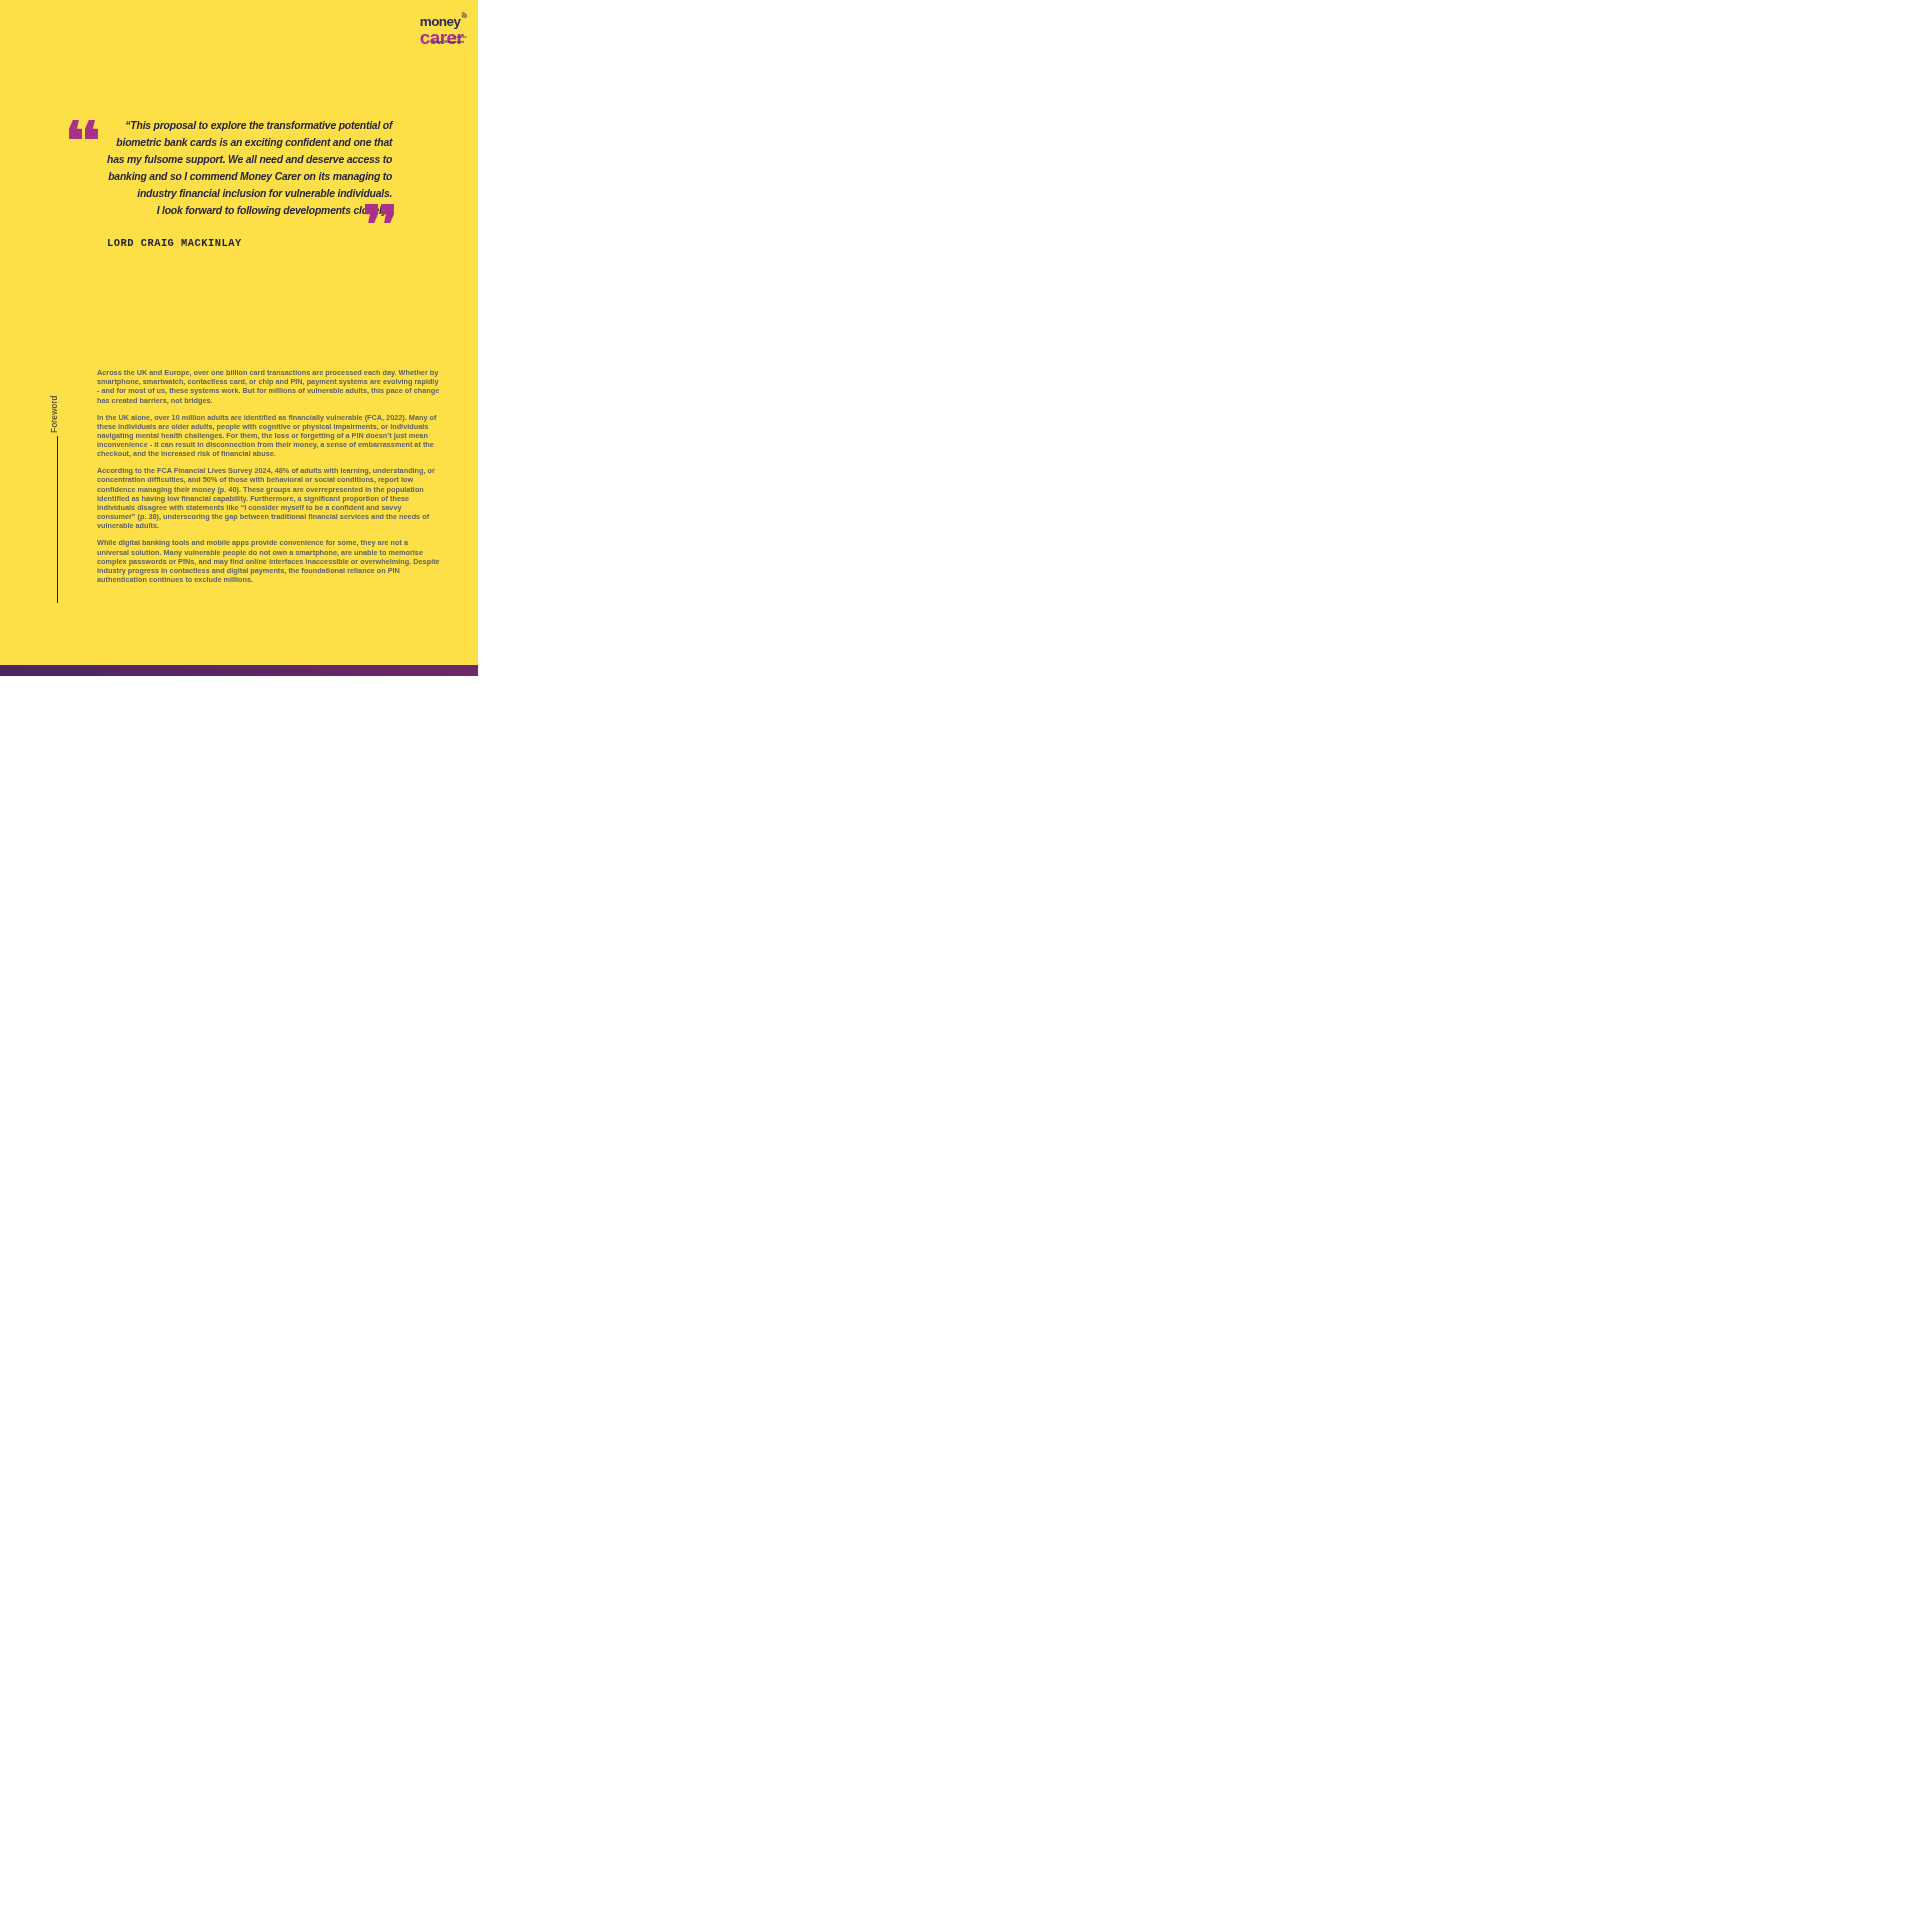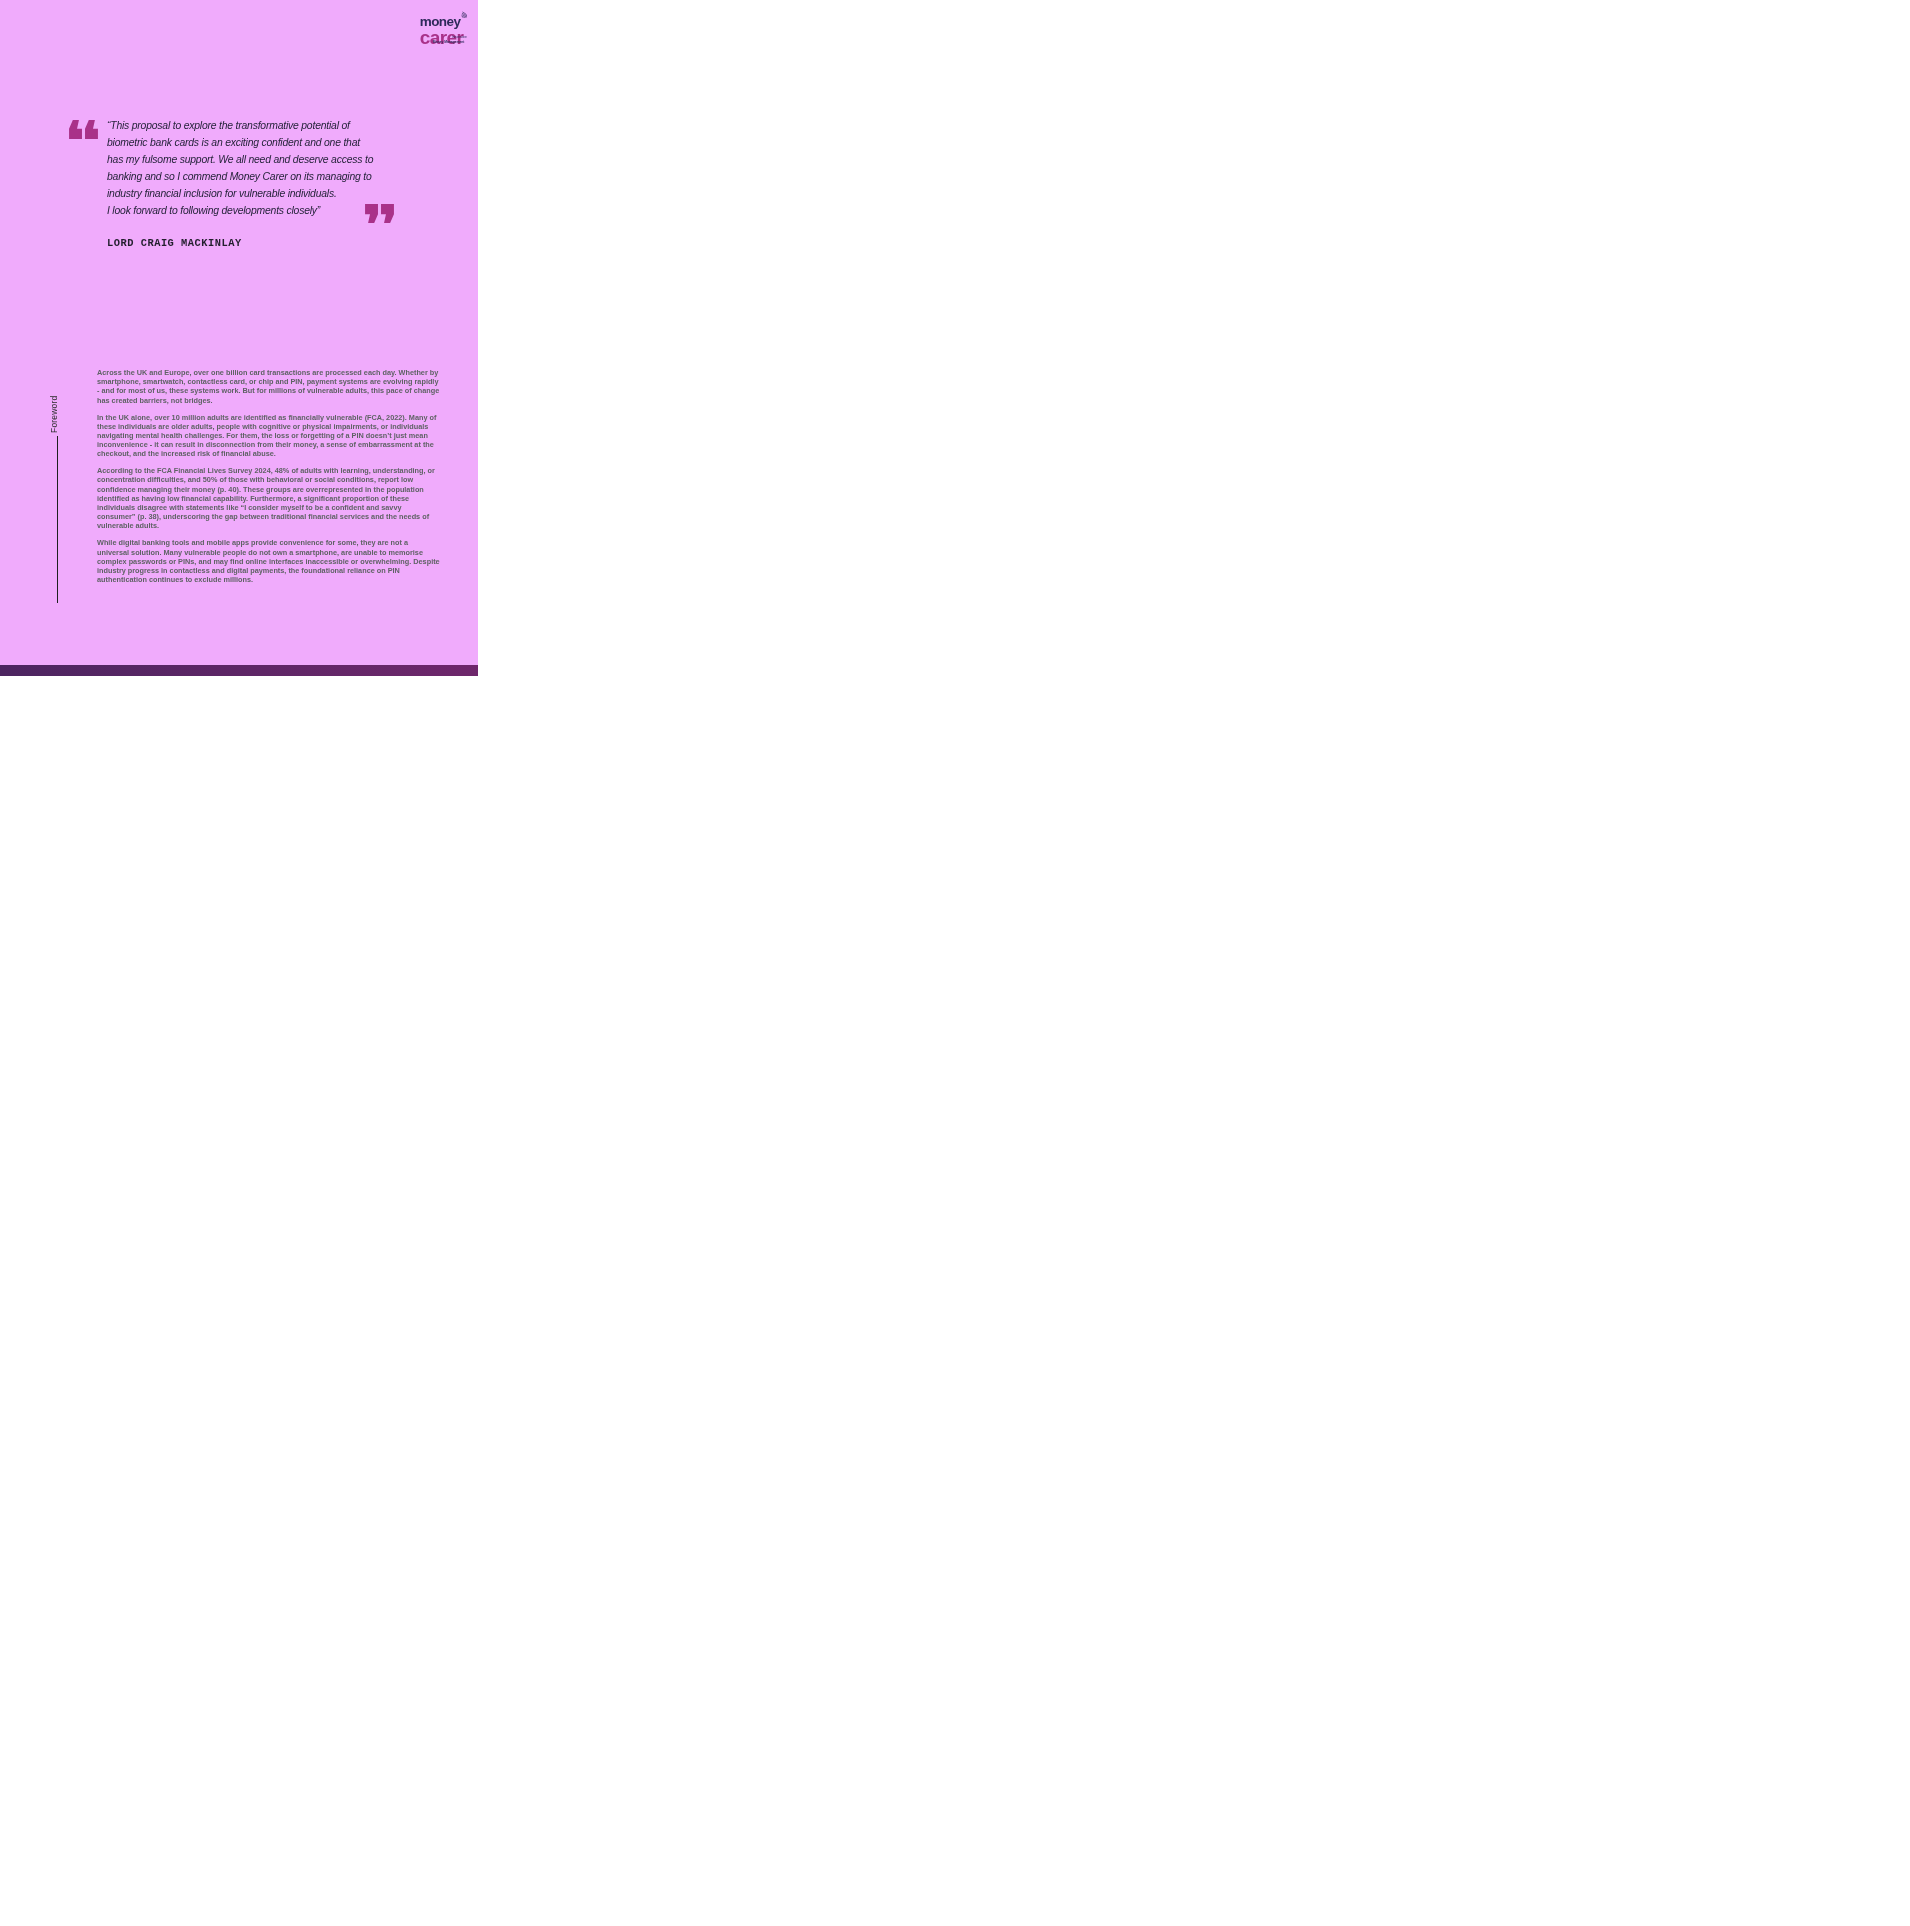--- a/index.html
+++ b/index.html
@@ -1,39 +1,40 @@
 <!DOCTYPE html>
 <html style="--brand-navy: #2f2a5b; --brand-magenta: #a93189; --quote-text: #26233b; --heading-text: #231f2e; --body-text: #5f6265; --foreword-text: #2d2d2d; --rule: #1f1f1f; --footer-gradient-left: #4c2560; --footer-gradient-right: #6e276b;font-size:6.2px"><head>
 <meta charset="utf-8">
 <style>
   html,body{margin:0;padding:0;background:#ffffff;}
   .page{
     position:relative;
     width:478px;height:676px;
-    background:#f0abfc;
+    background:#fde047;
     overflow:hidden;
     font-family:"Liberation Sans",sans-serif;
   }
 
   
   .logo{position:absolute;top:9.2px;right:6.2px;width:52px;height:38px;}
   .logo-money{position:absolute;left:0;top:5.4px;font-size:13.5px;font-weight:bold;letter-spacing:-0.6px;line-height:1;color:var(--brand-navy);}
   .logo-carer{position:absolute;left:0;top:18.5px;font-size:19px;font-weight:bold;letter-spacing:-0.6px;line-height:1;color:var(--brand-magenta);}
   .logo-tag1{position:absolute;left:32px;top:25.4px;font-size:3.3px;color:var(--brand-navy);}
   .logo-tag2{position:absolute;left:13px;top:31px;font-size:3.3px;font-weight:bold;color:var(--brand-navy);white-space:nowrap;}
   .logo-signal{position:absolute;left:41px;top:0.8px;width:6.5px;height:8px;color:var(--brand-navy);}
 
   
   .quote-open{position:absolute;left:69px;top:120px;width:29px;height:19px;color:var(--brand-magenta);}
   .quote-close{position:absolute;left:365px;top:204px;width:29px;height:19px;color:var(--brand-magenta);transform:rotate(180deg);}
   .quote-text{position:absolute;left:107px;top:117px;}
   .quote-line{
-    font-size:10.4px;font-weight:normal;font-style:italic;
+    font-size:10.4px;font-weight:bold;font-style:italic;
     letter-spacing:-0.2px;line-height:17px;white-space:nowrap;
     color:var(--quote-text);
+    text-align:right;
   }
   .quote-attr{
     position:absolute;left:107px;top:237px;
     font-size:10.4px;font-weight:bold;letter-spacing:0.5px;
     color:var(--heading-text);white-space:nowrap;font-family:Liberation Mono, monospace;
   }
 
   
   .foreword-label{
     position:absolute;left:49px;top:374px;height:59px;

